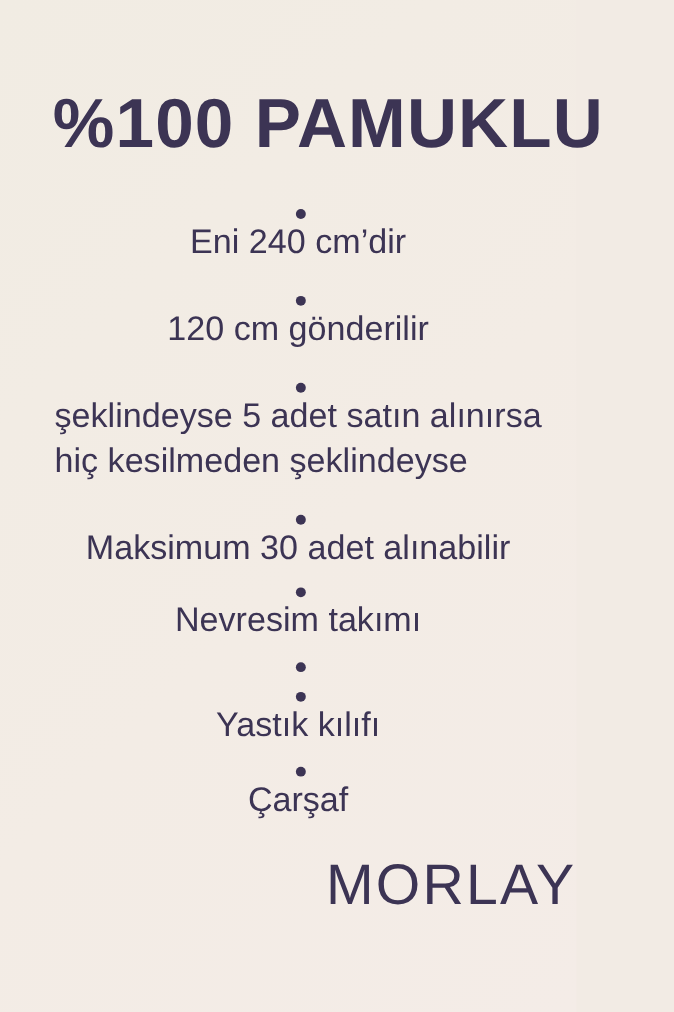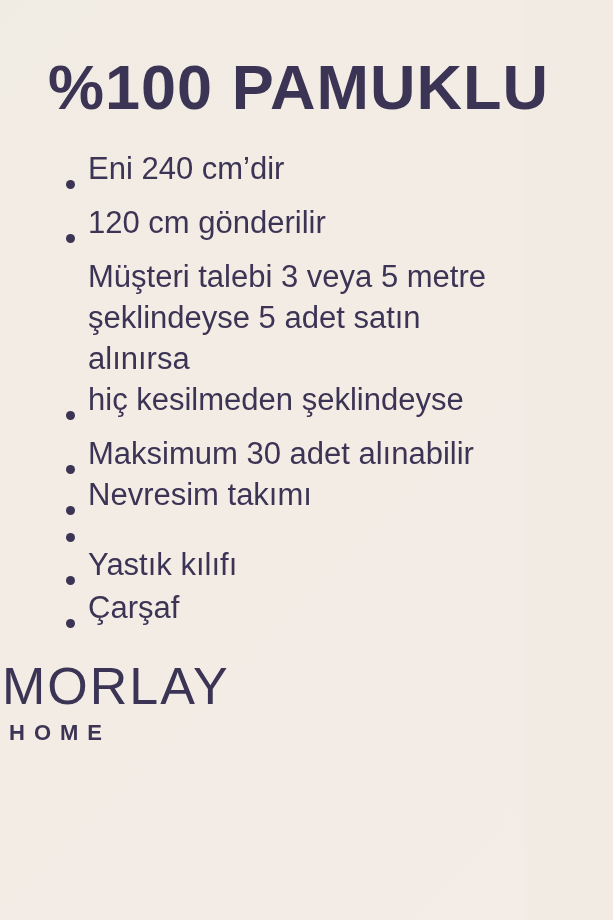--- a/index.html
+++ b/index.html
@@ -11,42 +11,43 @@
     height: 920px;
     background: #f2ebe4;
     color: #3c3454;
     font-family: "Liberation Sans", sans-serif;
     overflow: hidden;
   }
   .card {
     box-sizing: border-box;
     width: 524px;
     height: 920px;
-    padding: 54px 30px 0 48px;
+    padding: 80px 30px 0 48px;
     background: linear-gradient(135deg, #f1ece3 0%, #f3ece5 55%, #f4ece7 100%);
   }
   .title {
     margin: 0;
     font-size: 63px;
     font-weight: 700;
     letter-spacing: 1px;
     line-height: 1.05;
     white-space: nowrap;
   }
   ul.notes, ul.usage {
     list-style: none;
     margin: 0;
     padding: 0;
   }
   ul.notes {
     margin-top: 28px;
   }
   .notes li, .usage li {
     display: flex;
-    align-items: flex-end;
+    align-items: center;
+    flex-direction: column;
   }
   .notes li {
     margin-bottom: 13px;
   }
   .notes li:last-child {
     margin-bottom: 0;
   }
   .dot {
     flex: 0 0 auto;
     width: 9px;
@@ -66,21 +67,21 @@
     margin: 20px 0 13px 9px;
     font-size: 31px;
     line-height: 41px;
     font-weight: 400;
   }
   .usage li {
     margin-bottom: 2px;
   }
   .brand {
     margin: 32px -30px 0 -48px;
-    text-align: left;
+    text-align: right;
   }
   .brand-name {
     font-size: 52px;
     font-weight: 400;
     letter-spacing: 2px;
     padding-left: 2px;
     line-height: 1;
   }
   .brand-sub {
     font-size: 22px;
@@ -107,21 +108,20 @@
     </li>
     <li>
       <span class="dot"></span>
       <span class="lines">
         <span class="line">120 cm gönderilir</span>
       </span>
     </li>
     <li>
       <span class="dot"></span>
       <span class="lines">
-        <span class="line">Müşteri talebi 3 veya 5 metre</span>
         <span class="line">şeklindeyse 5 adet satın alınırsa</span>
         <span class="line">hiç kesilmeden şeklindeyse</span>
       </span>
     </li>
     <li>
       <span class="dot"></span>
       <span class="lines">
         <span class="line">Maksimum 30 adet alınabilir</span>
       </span>
     </li>
@@ -141,16 +141,15 @@
       <span class="usage-item-text">Yastık kılıfı</span>
     </li>
     <li>
       <span class="dot"></span>
       <span class="usage-item-text">Çarşaf</span>
     </li>
   </ul>
 
   <div class="brand">
     <div class="brand-name">MORLAY</div>
-    <div class="brand-sub">HOME</div>
   </div>
 
 </div>
 
 </body></html>

